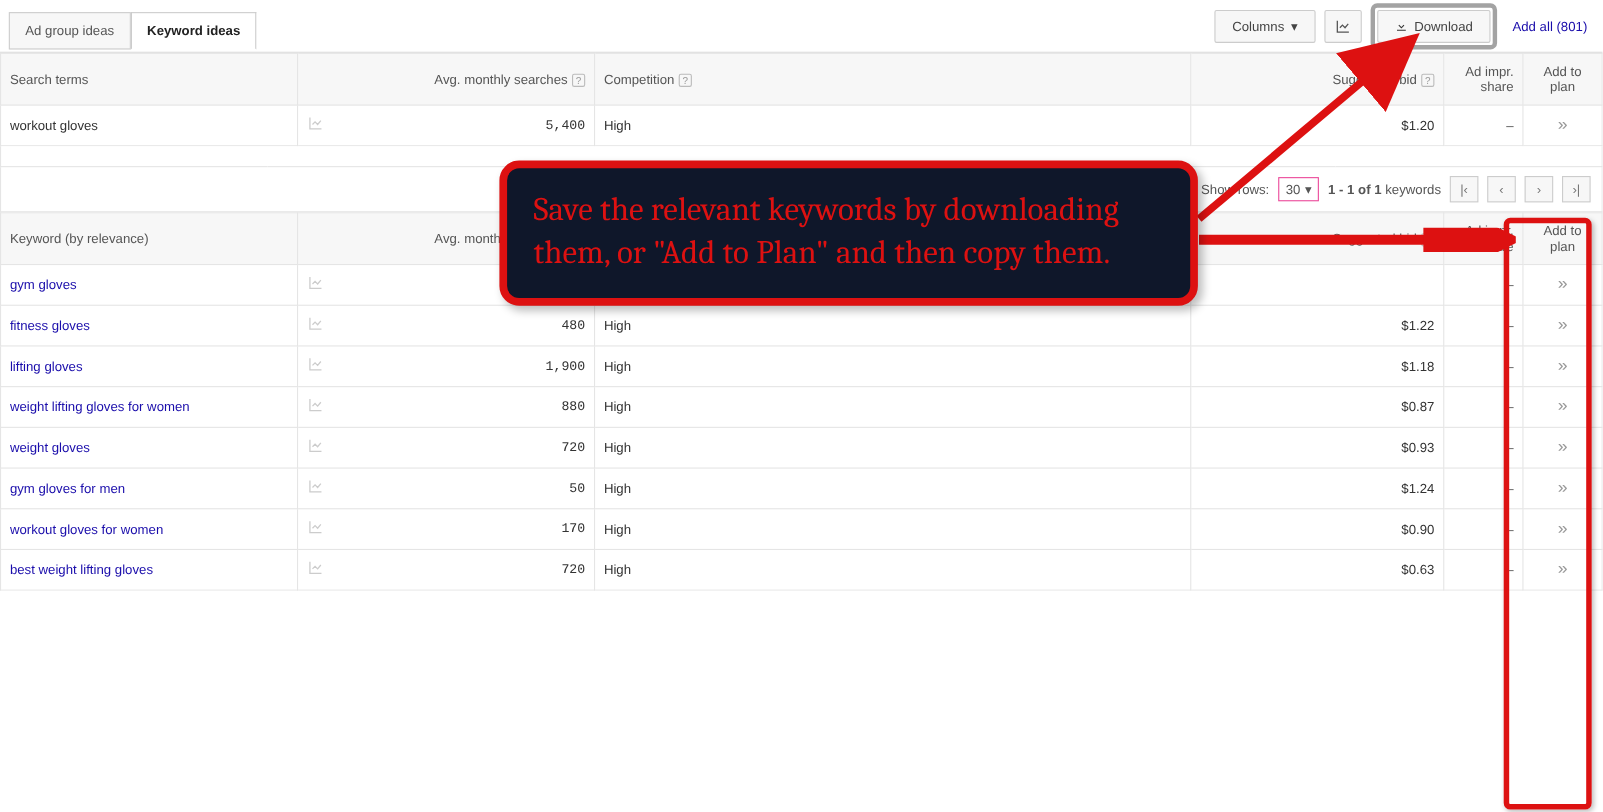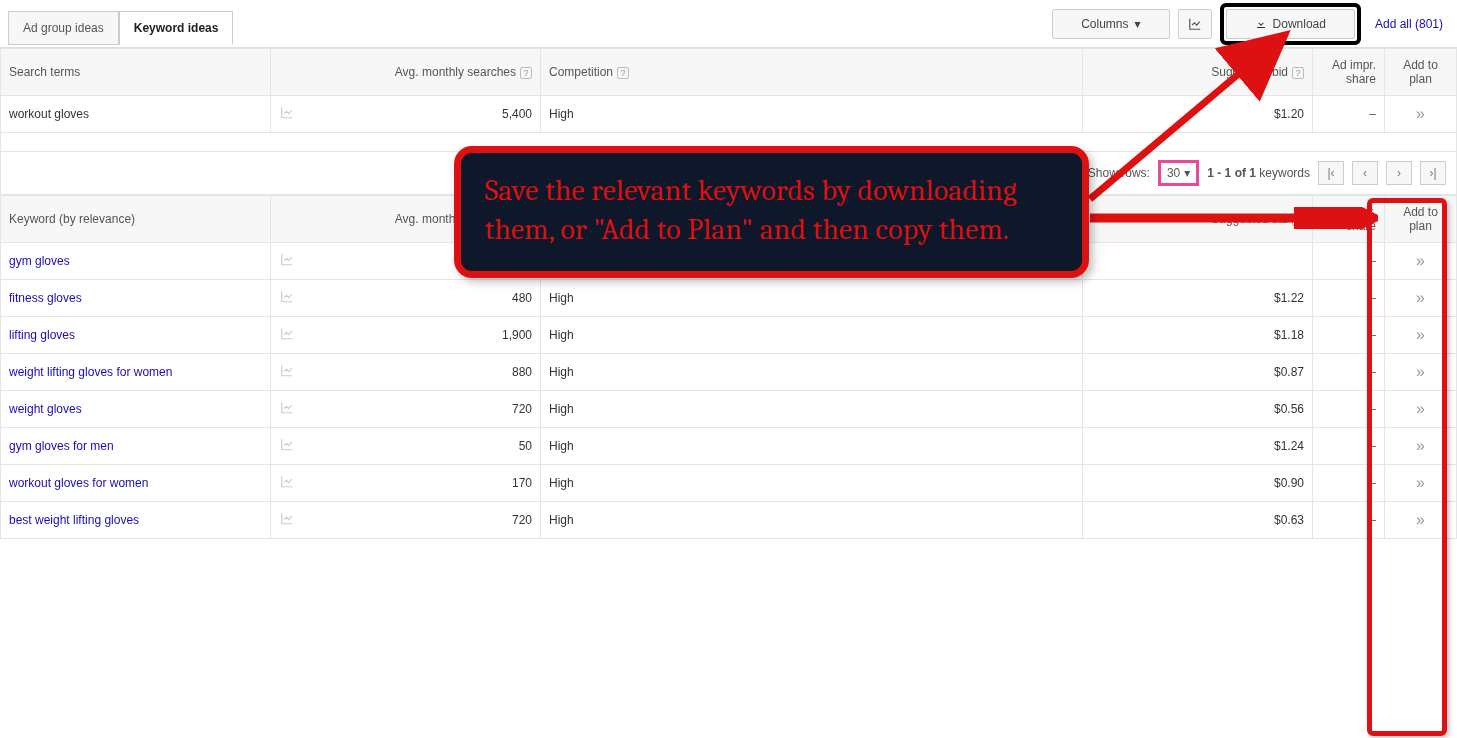--- a/index.html
+++ b/index.html
@@ -38,32 +38,32 @@
   .toolbar-right {
     margin-left: auto;
     display: flex;
     align-items: center;
     gap: 8px;
     padding-bottom: 6px;
   }
   .btn {
     border: 1px solid #ccc;
     background: #f7f7f7;
-    padding: 7px 28px;
+    padding: 7px 15px;
     font-size: 12px;
     color: #444;
     cursor: pointer;
     display: inline-flex;
     align-items: center;
     gap: 6px;
     border-radius: 2px;
   }
   .icon-btn { padding: 7px 9px; }
   .btn-download-box {
-    border: 4px solid #000000;
+    border: 4px solid #a3a3a3;
     border-radius: 6px;
     padding: 2px;
   }
   .btn-addall {
     border: none;
     background: none;
     color: #1a0dab;
     cursor: pointer;
     font-size: 12px;
   }
@@ -85,21 +85,21 @@
     height: 40px;
   }
   th:first-child, td:first-child { border-left: 1px solid #e5e5e5; }
   .col-kw { width: 270px; }
   .col-search { width: 270px; }
   .col-comp { width: 542px; }
   .col-bid {  }
   .col-impr { width: 72px; }
   .col-add { width: 72px; }
   td.kw-cell a { color: #1a0dab; text-decoration: none; }
-  .search-cell { text-align: right; position: relative; }
+  .search-cell { text-align: right; position: relative; font-family: Liberation Mono, monospace; }
   .chart-ic {
     position: absolute;
     left: 8px;
     top: 50%;
     transform: translateY(-50%);
     color: #ccc;
   }
   .bid-cell { text-align: right; }
   .impr-cell { text-align: right; color: #555; }
   .add-cell { text-align: center; color: #999; font-size: 16px; cursor: pointer; }
@@ -125,21 +125,21 @@
     justify-content: flex-end;
     padding: 8px 10px;
     border-left: 1px solid #e5e5e5;
     border-right: 1px solid #e5e5e5;
     border-bottom: 1px solid #e5e5e5;
     gap: 8px;
     font-size: 12px;
     color: #555;
   }
   .rows-select {
-    border: 3px solid #ec4899;
+    border: 1px solid #ec4899;
     padding: 3px 6px;
     background: #fff;
     display: inline-flex;
     align-items: center;
     gap: 4px;
     cursor: pointer;
   }
   .pager-btn {
     border: 1px solid #ccc;
     background: #f7f7f7;
@@ -331,21 +331,21 @@
         <td class="impr-cell">–</td>
         <td class="add-cell">»</td>
       </tr>
       <tr>
         <td class="kw-cell"><a href="#">weight gloves</a></td>
         <td class="search-cell"><span class="chart-ic"><svg width="16" height="14" viewBox="0 0 24 24" fill="none" stroke="#ccc" stroke-width="2">
               <path d="M3 3v18h18"></path>
               <path d="M7 14l4-4 4 4 5-6"></path>
             </svg></span><span>720</span></td>
         <td>High</td>
-        <td class="bid-cell">$0.56</td>
+        <td class="bid-cell">$0.93</td>
         <td class="impr-cell">–</td>
         <td class="add-cell">»</td>
       </tr>
       <tr>
         <td class="kw-cell"><a href="#">gym gloves for men</a></td>
         <td class="search-cell"><span class="chart-ic"><svg width="16" height="14" viewBox="0 0 24 24" fill="none" stroke="#ccc" stroke-width="2">
               <path d="M3 3v18h18"></path>
               <path d="M7 14l4-4 4 4 5-6"></path>
             </svg></span><span>50</span></td>
         <td>High</td>

